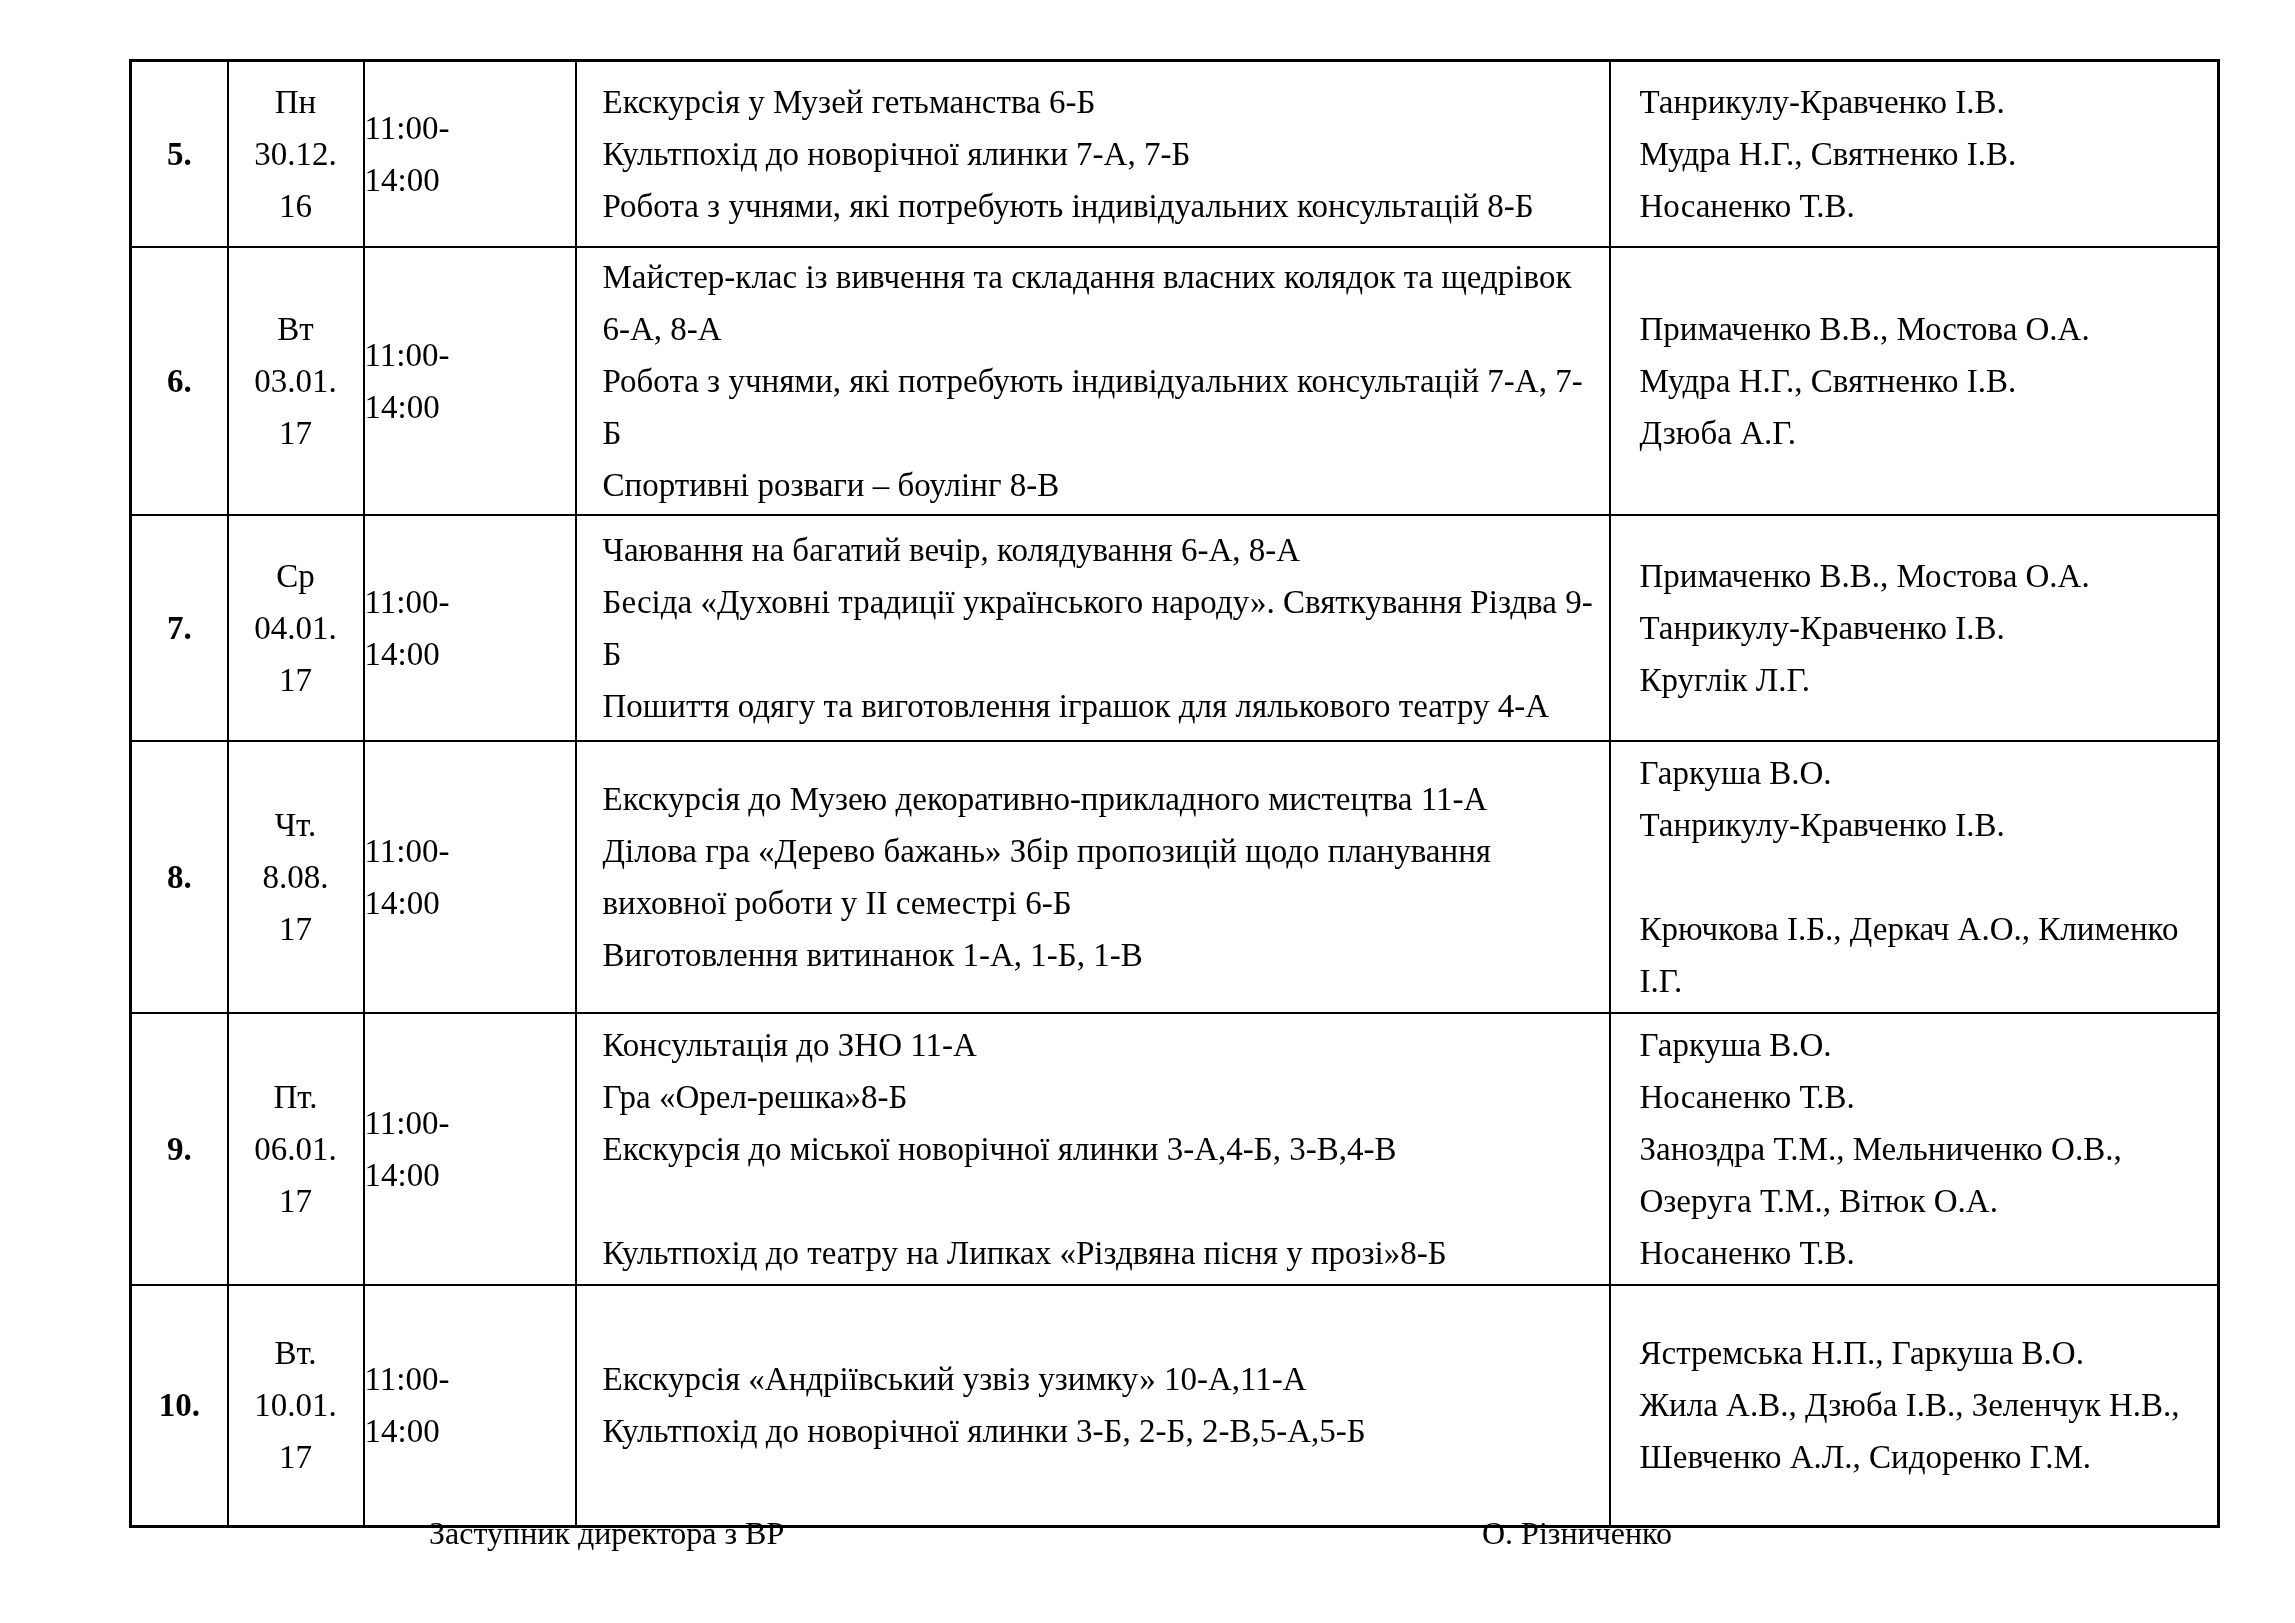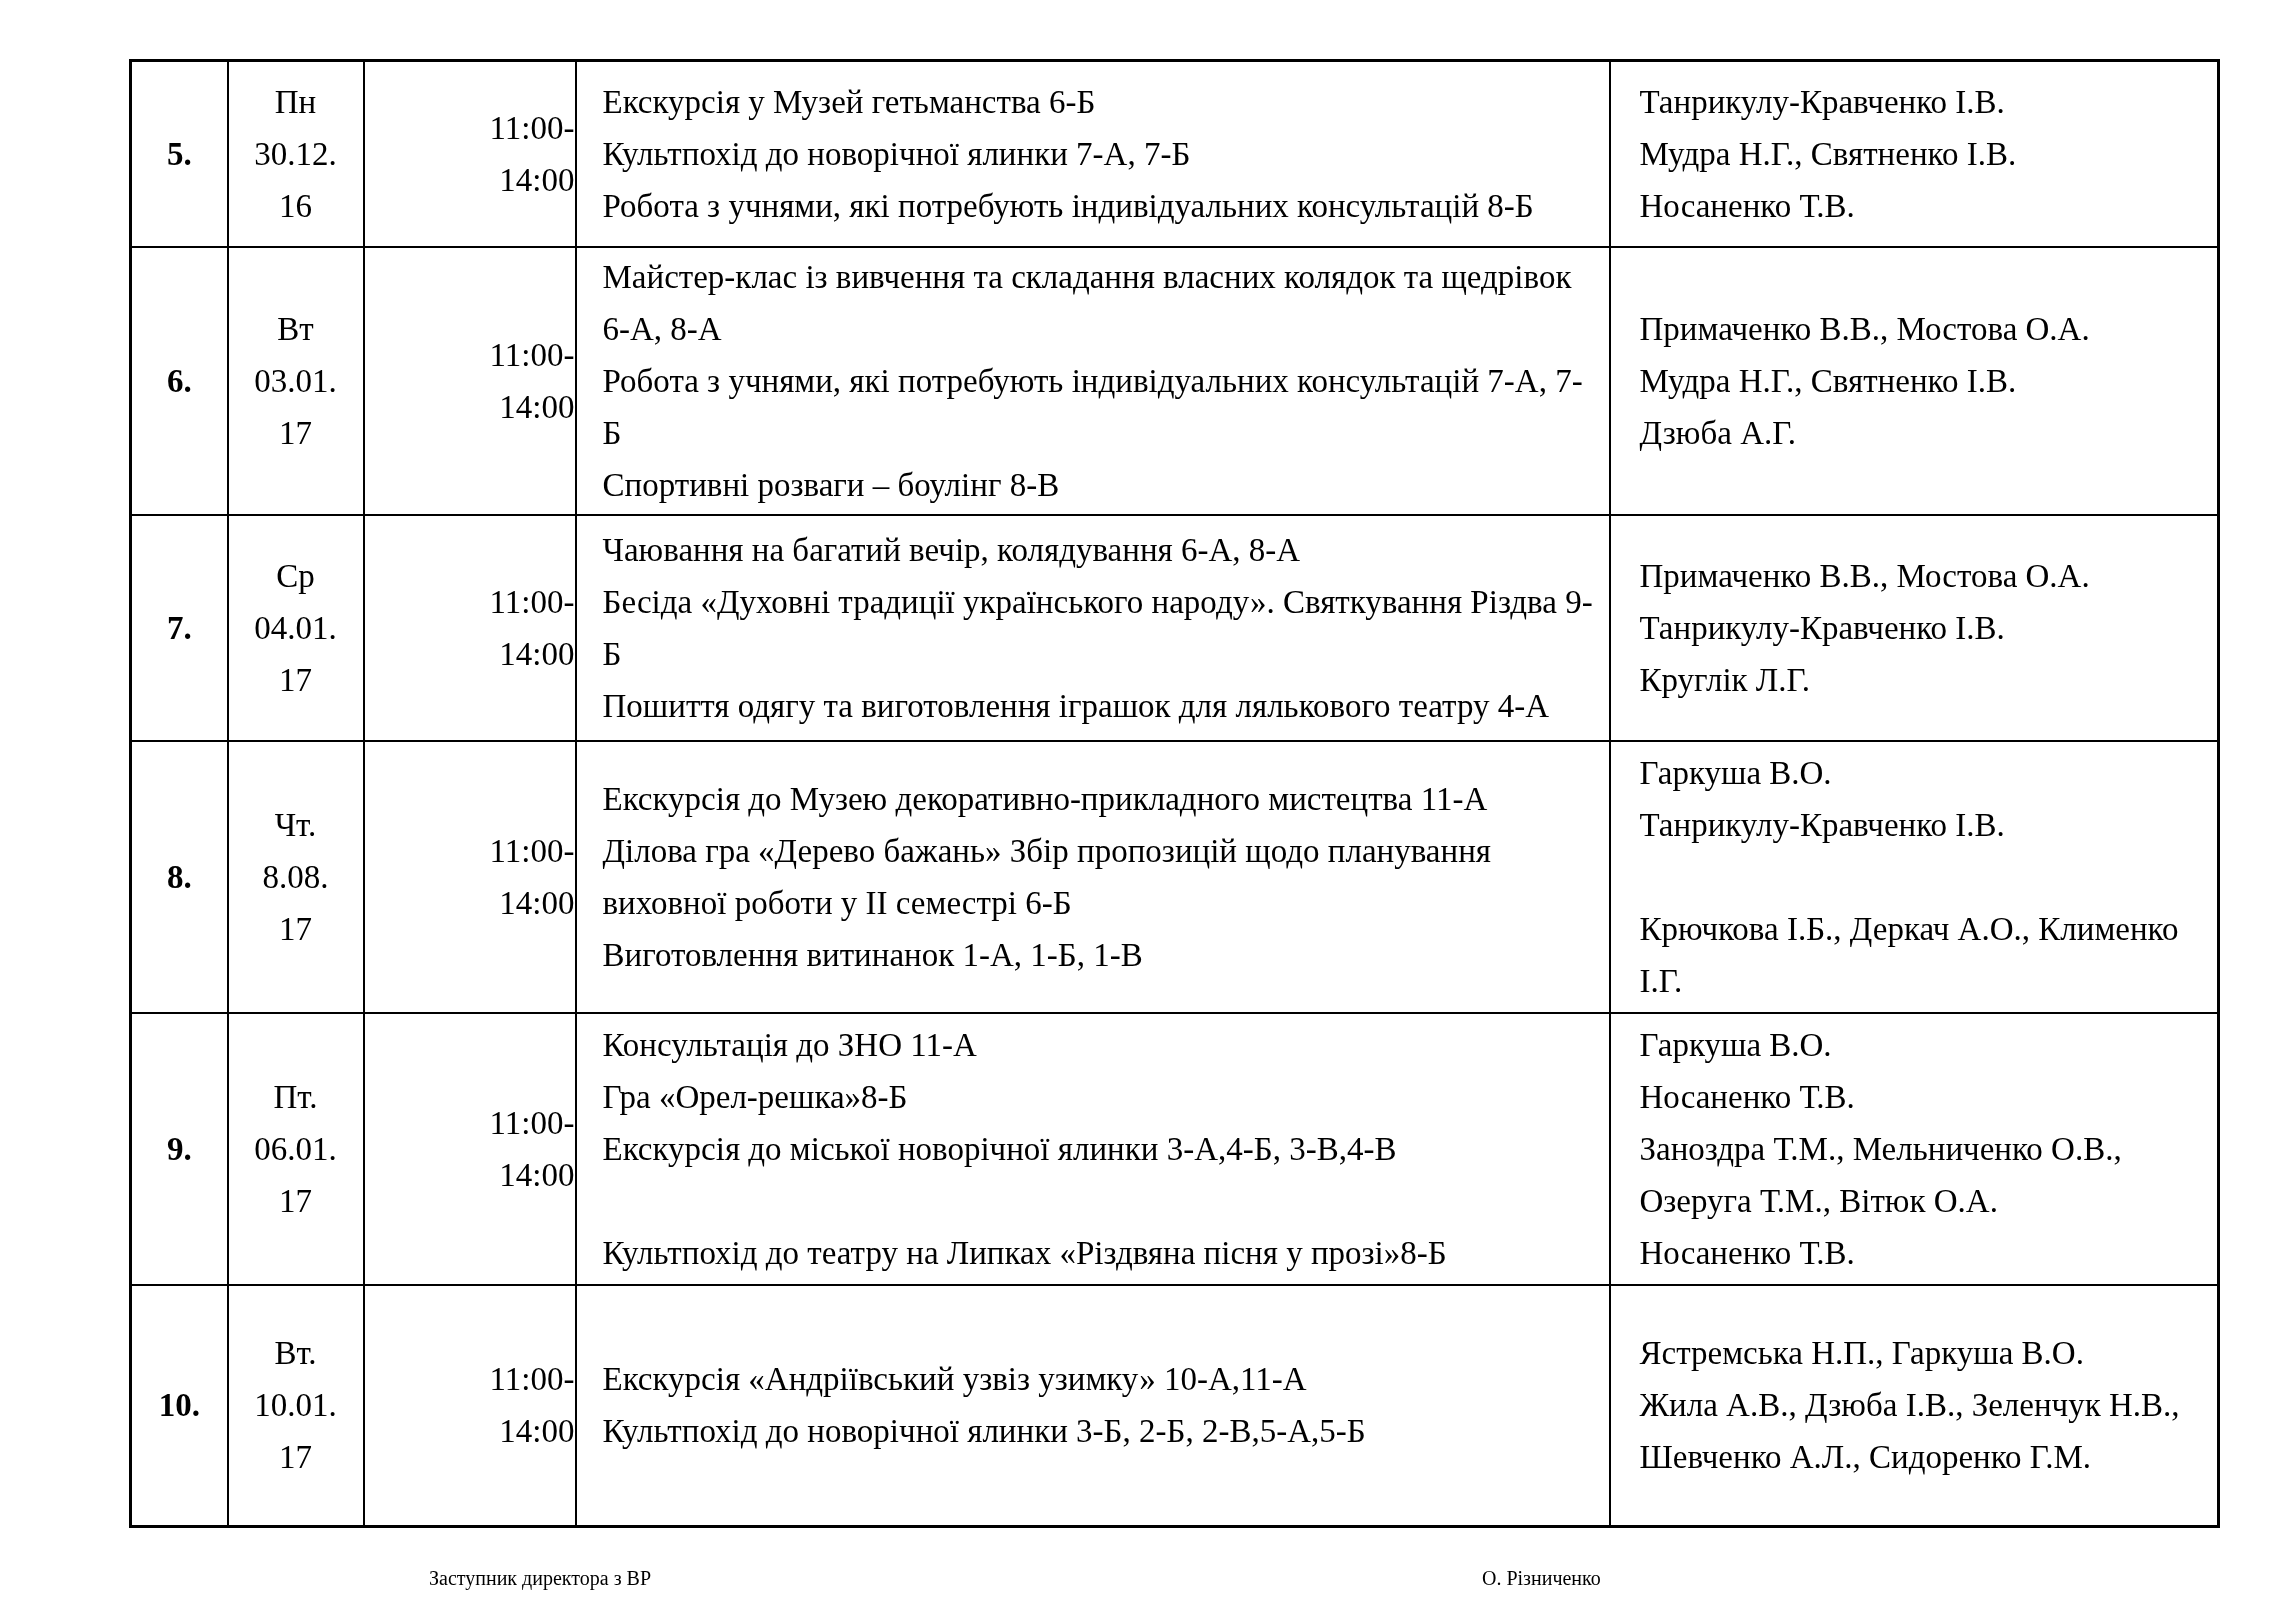--- a/index.html
+++ b/index.html
@@ -31,37 +31,36 @@
     overflow: hidden;
   }
   td.c-num {
     text-align: center;
     font-weight: bold;
   }
   td.c-day {
     text-align: center;
   }
   td.c-time {
-    text-align: right;
-    padding-left: 24px;
+    text-align: left;
   }
   td.c-act {
     text-align: left;
     padding-left: 26px;
     padding-right: 7.9px;
   }
   td.c-per {
     text-align: left;
     padding-left: 29px;
     padding-right: 7.9px;
   }
   .footer-left, .footer-right {
     position: absolute;
-    top: 1561px;
-    font-size: 20px;
+    top: 1516px;
+    font-size: 32px;
     line-height: 34px;
     white-space: nowrap;
   }
   .footer-left { left: 429px; }
   .footer-right { left: 1482px; }
 </style>
 </head>
 <body>
 
 <div class="page">

